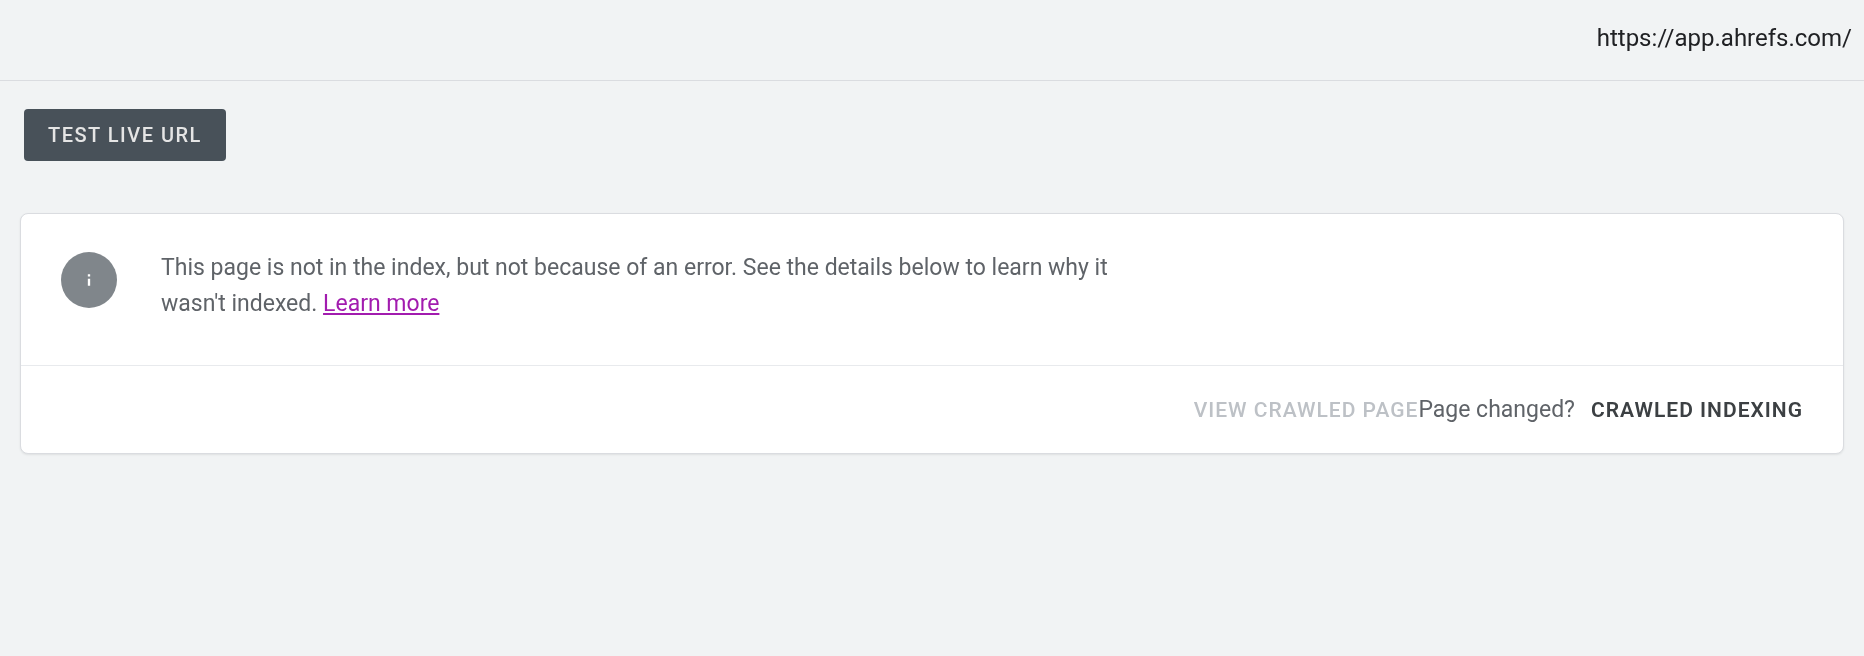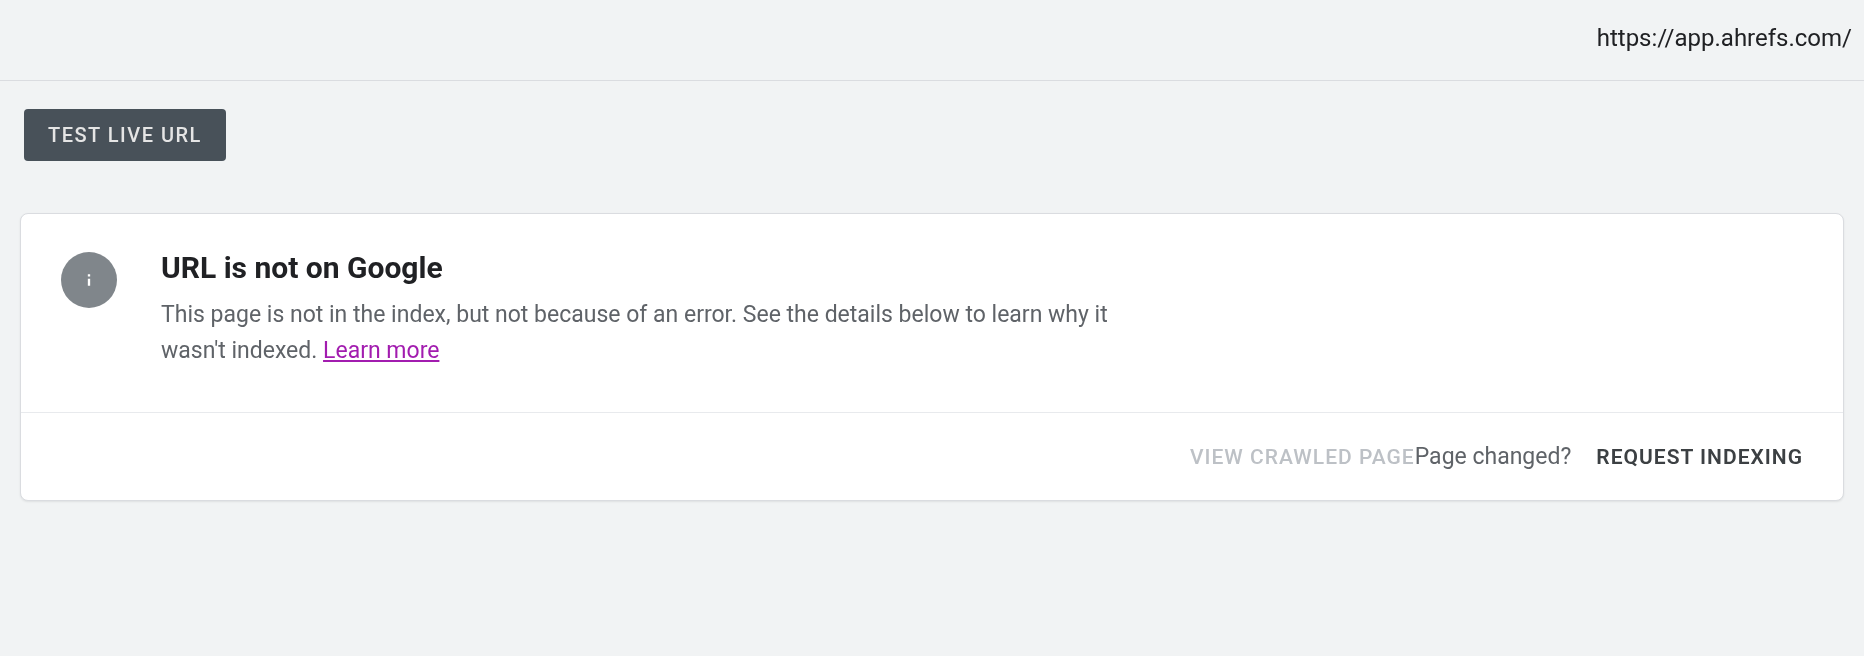--- a/index.html
+++ b/index.html
@@ -102,21 +102,21 @@
     .view-crawled {
       color: #bdc1c6;
       font-size: 21px;
       font-weight: 500;
       letter-spacing: 1px;
       cursor: default;
     }
     .right-actions {
       display: flex;
       align-items: center;
-      gap: 25px;
+      gap: 16px;
     }
     .page-changed {
       color: #5f6368;
       font-size: 23px;
     }
     .request-indexing {
       color: #3c4043;
       font-size: 21px;
       font-weight: 600;
       letter-spacing: 1px;
@@ -135,26 +135,25 @@
 </div>
 
 <div class="card">
   <div class="card-top">
     <div class="info-icon">
       <svg viewBox="0 0 24 24">
           <path d="M11 7h2v2h-2zm0 4h2v6h-2z"></path>
         </svg>
     </div>
     <div class="card-content">
-      <div class="card-heading">URL is not on Google</div>
       <div class="card-description">
         <span>This page is not in the index, but not because of an error. See the details below to learn why it wasn't indexed. </span><a class="learn-more-link">Learn more</a>
       </div>
     </div>
   </div>
   <div class="card-bottom">
     <div class="view-crawled">VIEW CRAWLED PAGE</div>
     <div class="right-actions">
       <span class="page-changed">Page changed?</span>
-      <span class="request-indexing">REQUEST INDEXING</span>
+      <span class="request-indexing">CRAWLED INDEXING</span>
     </div>
   </div>
 </div>
 
 </body></html>

